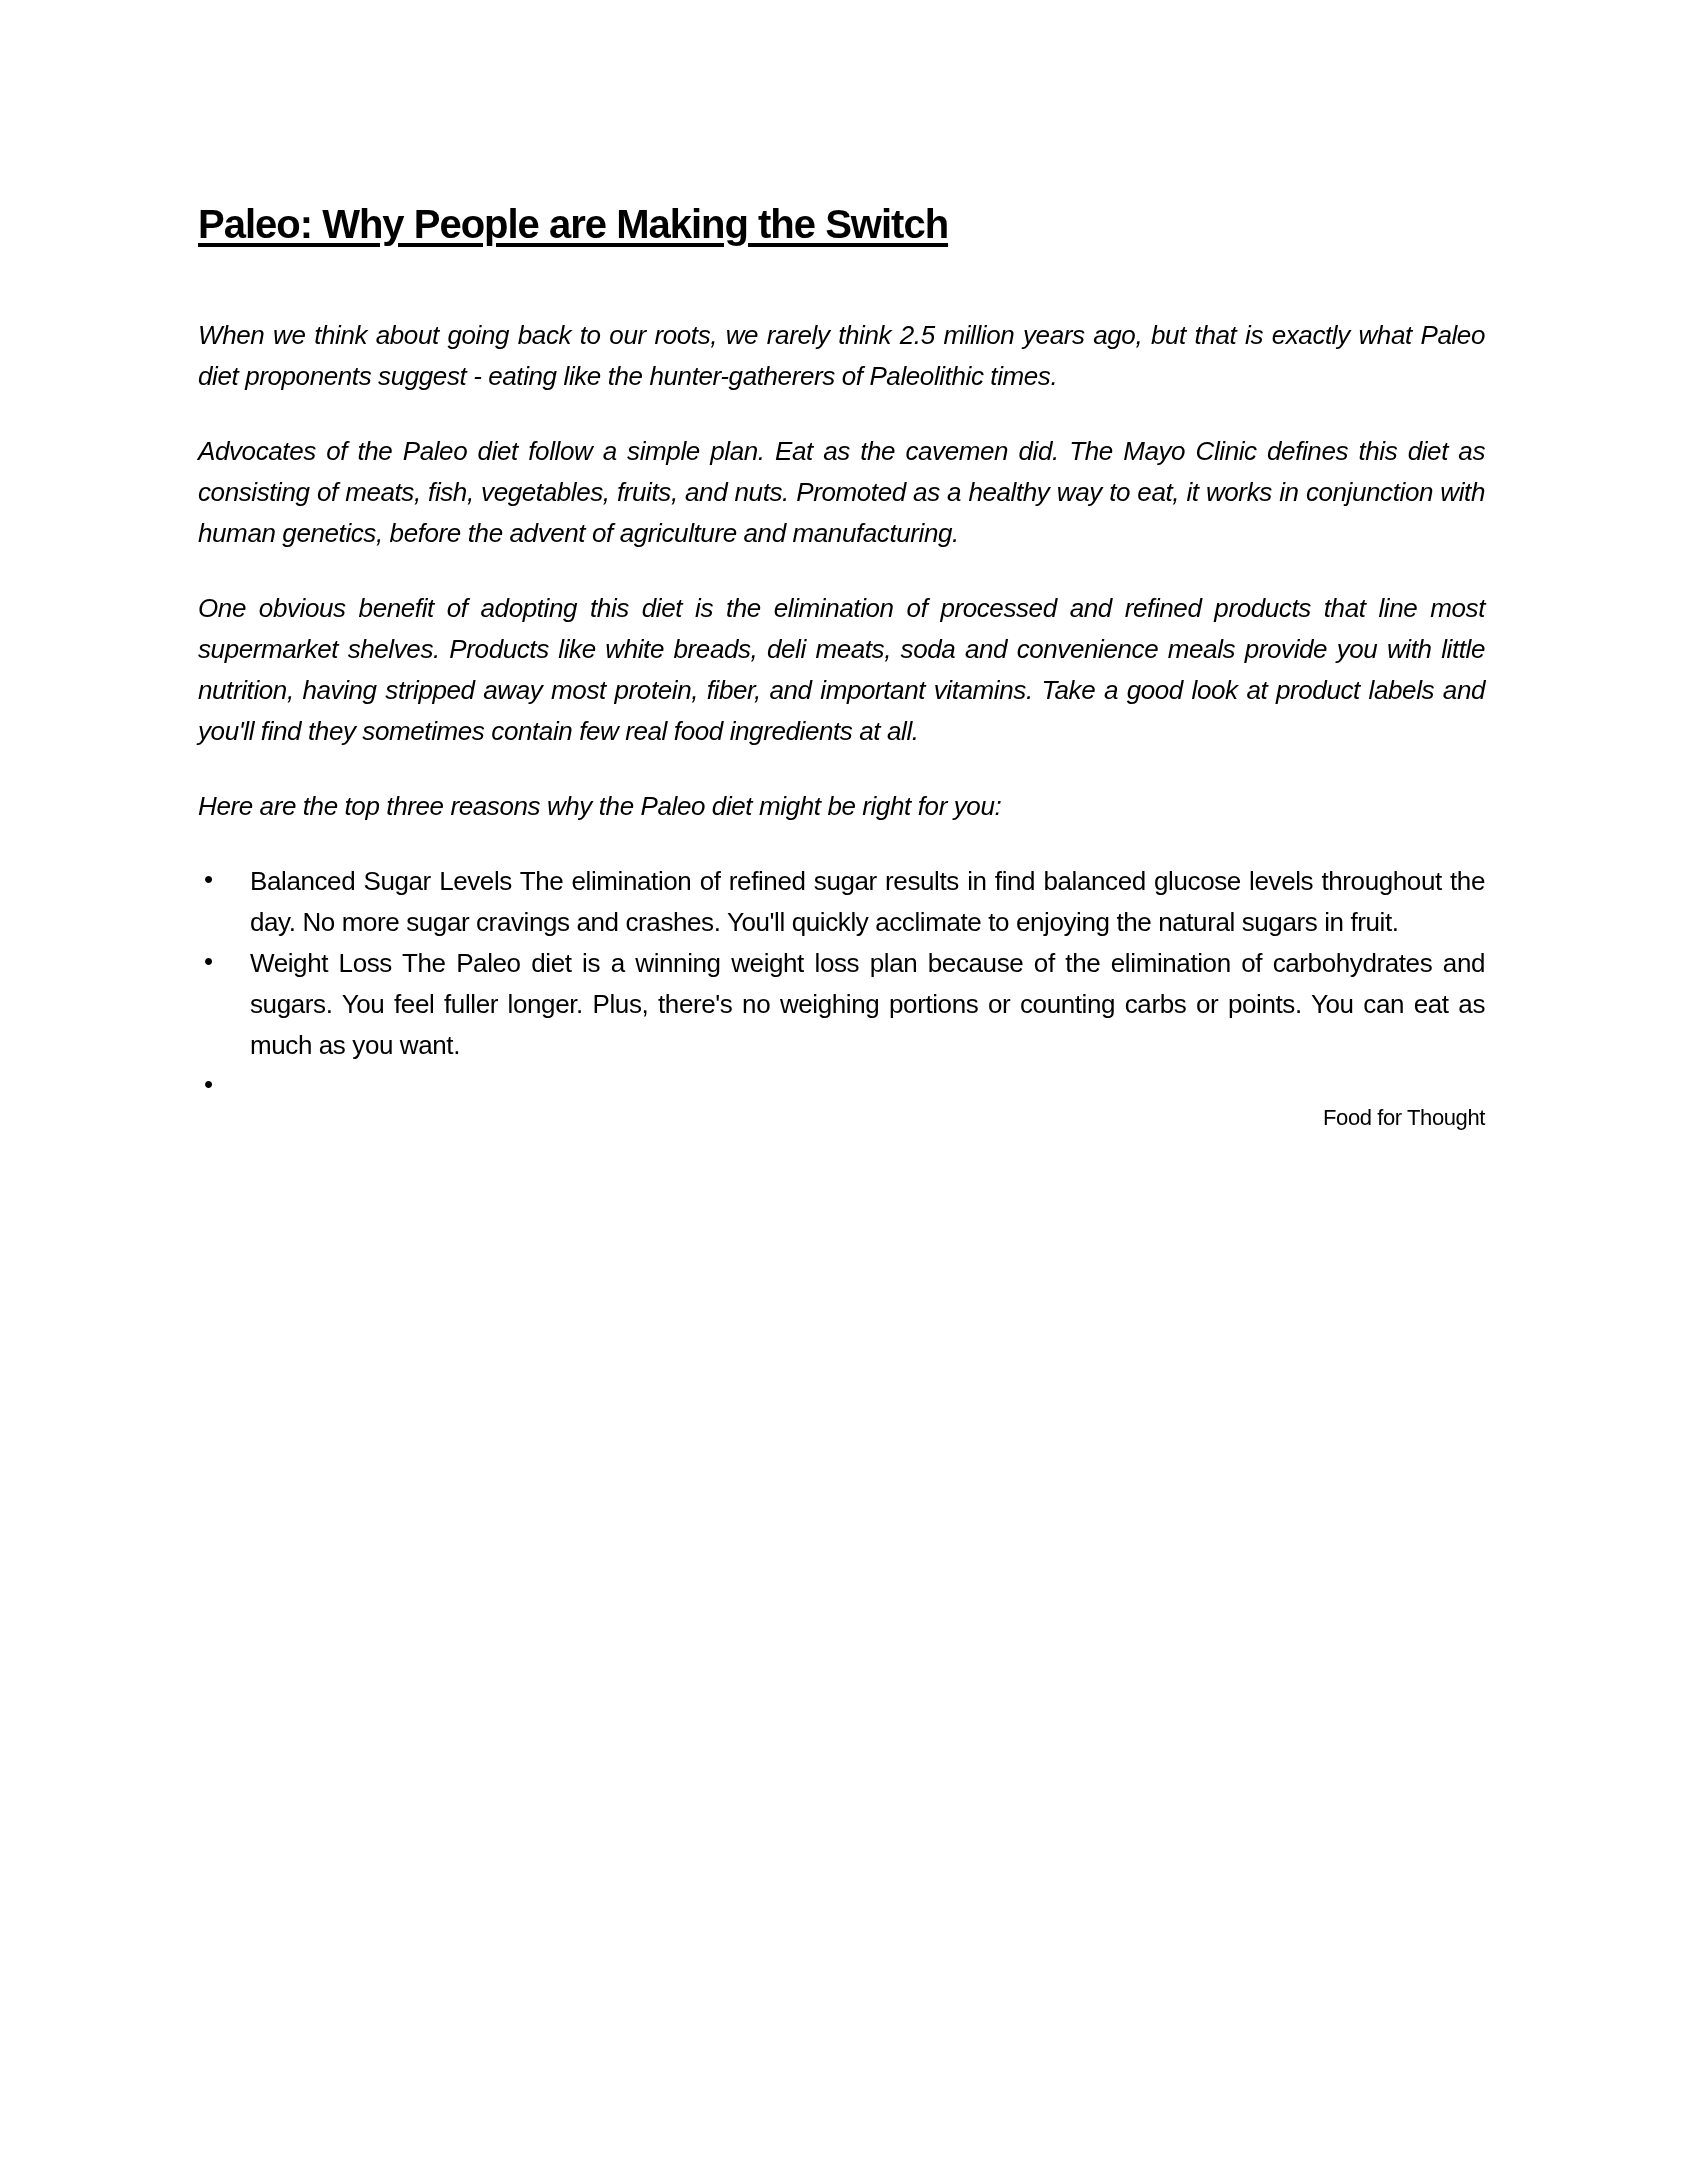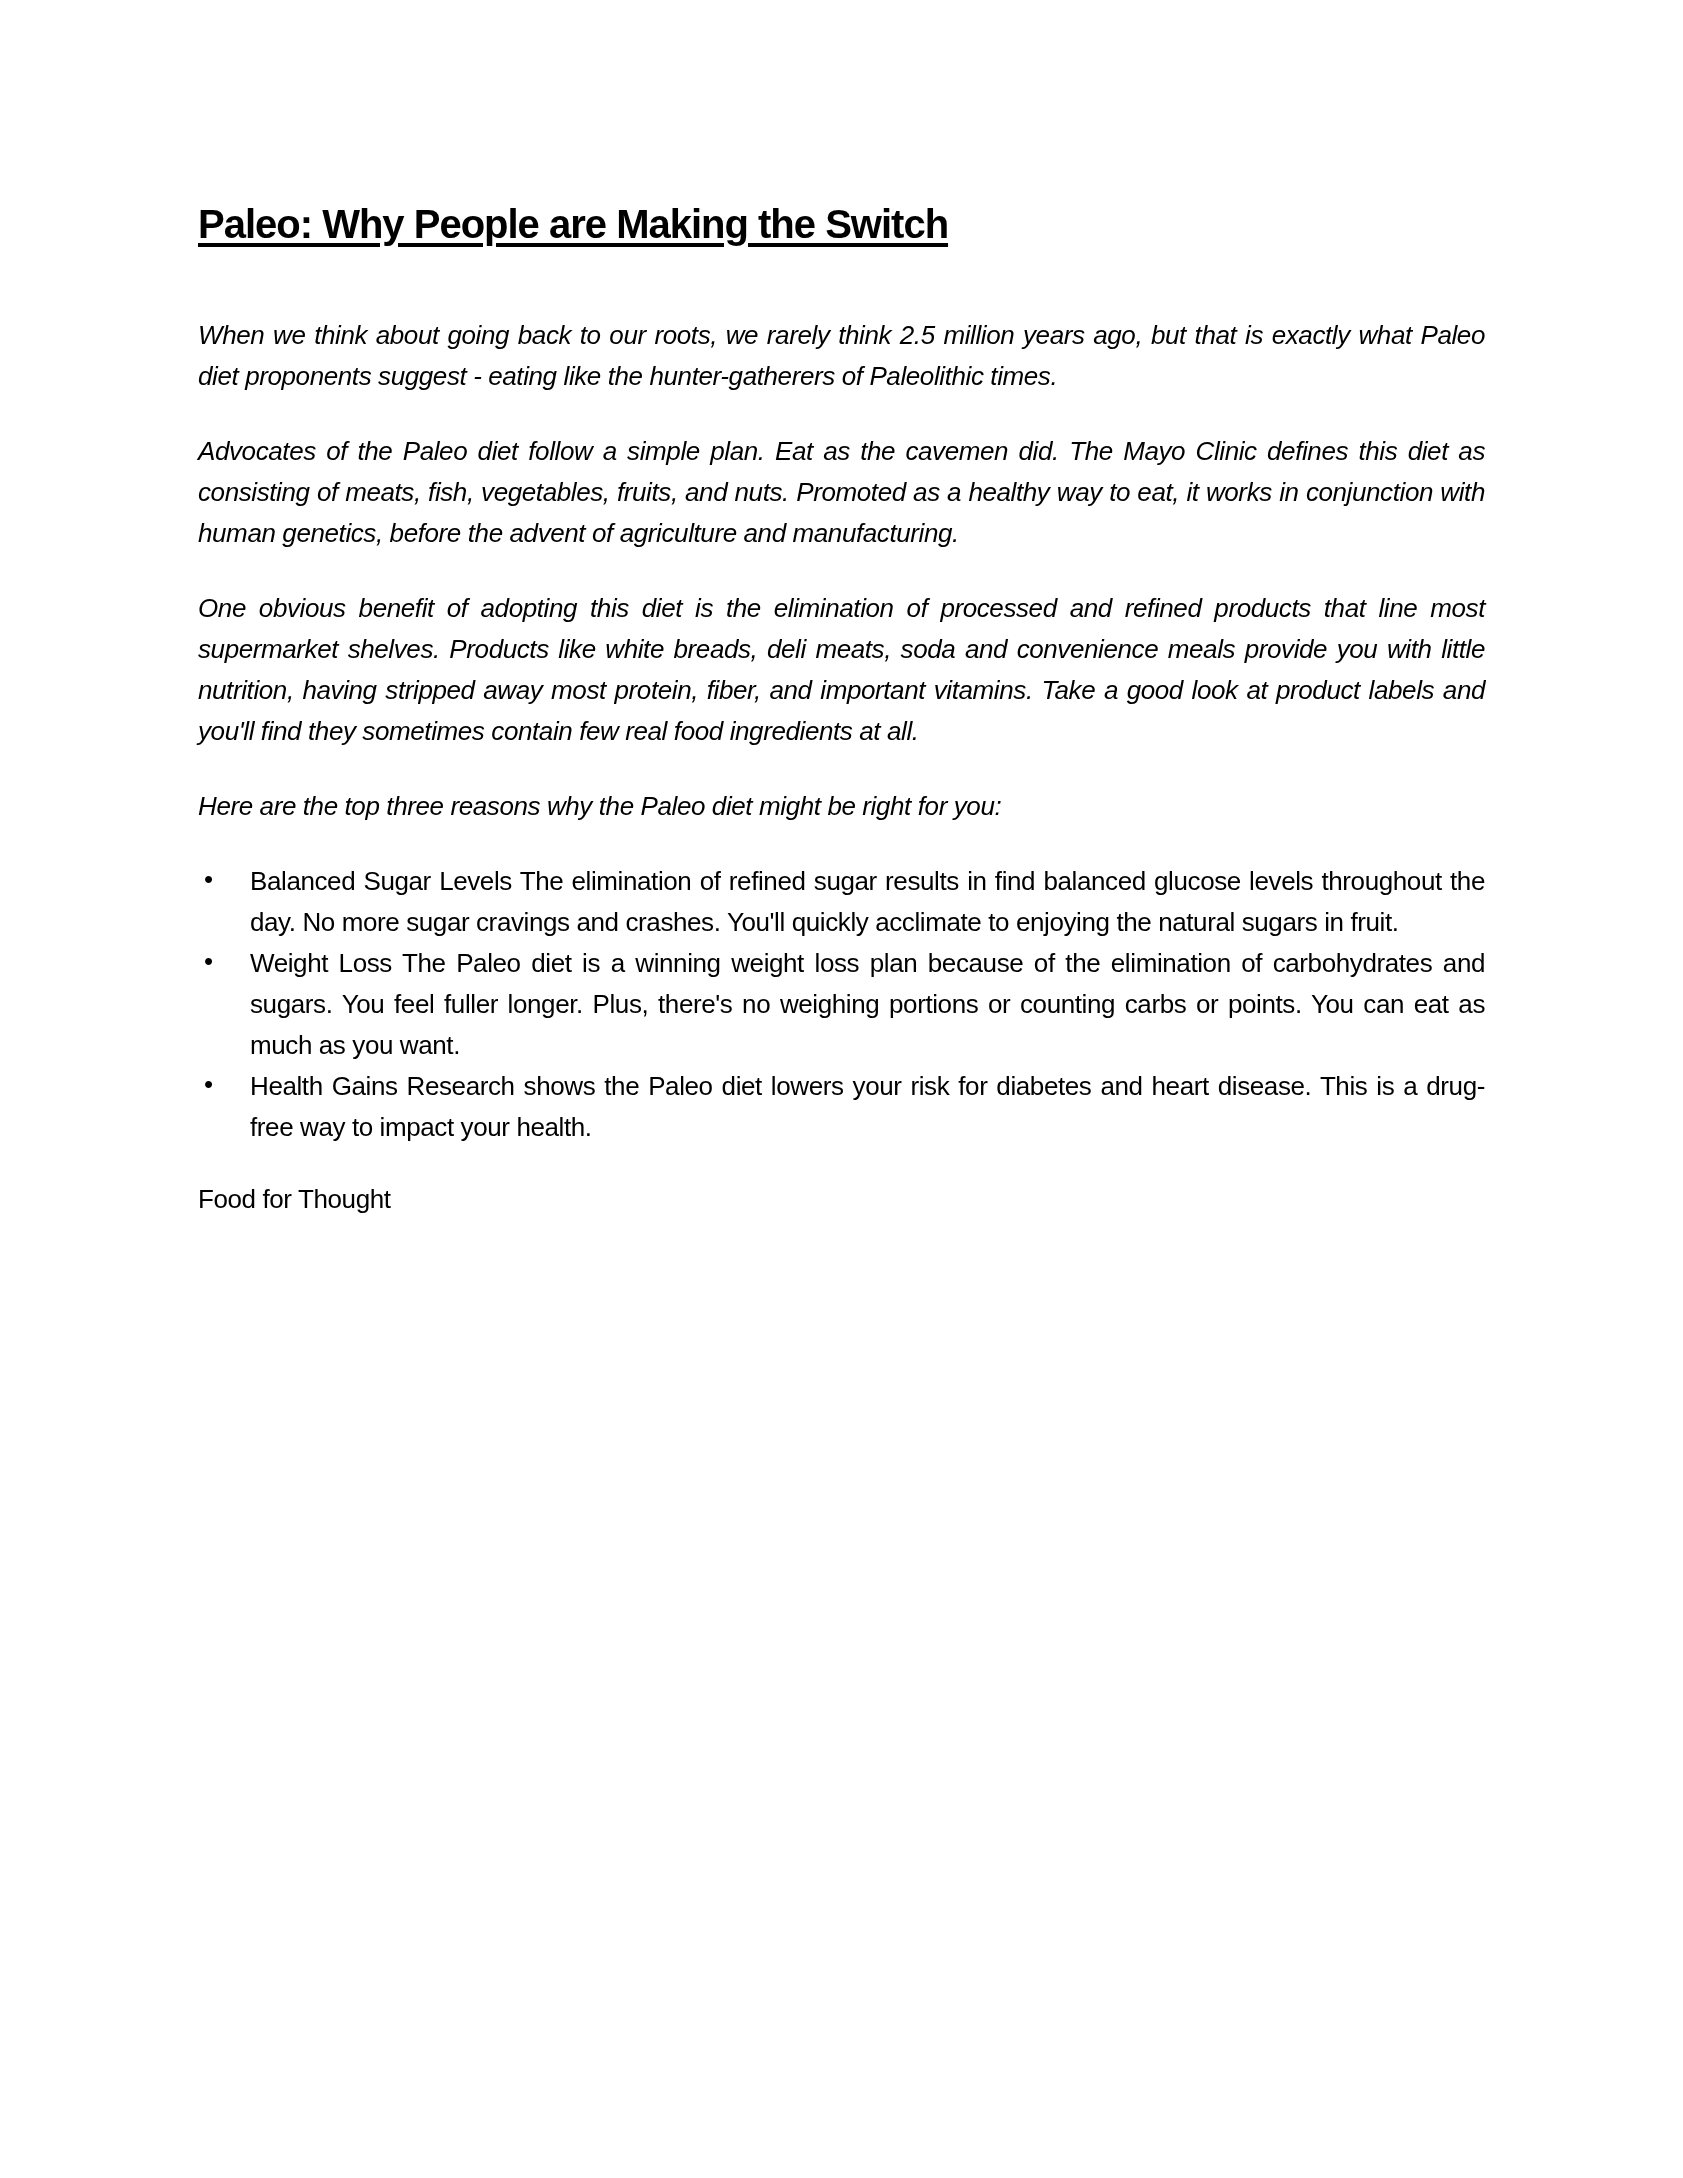--- a/index.html
+++ b/index.html
@@ -51,24 +51,24 @@
     letter-spacing: -0.4px;
     text-align: justify;
   }
   .bullet-glyph {
     position: absolute;
     left: -46px;
     top: -2px;
   }
   .subheading {
     margin: 0 0 34px 0;
-    font-size: 26px;
+    font-size: 22px;
     line-height: 41px;
     letter-spacing: -0.4px;
-    text-align: left;
+    text-align: right;
   }
   .closing {
     margin: 0;
   }
 </style>
 </head>
 <body>
 
 <div class="doc">
 
@@ -86,21 +86,20 @@
     <li>
       <span class="bullet-glyph">•</span>
       <span>Balanced Sugar Levels The elimination of refined sugar results in find balanced glucose levels throughout the day. No more sugar cravings and crashes. You'll quickly acclimate to enjoying the natural sugars in fruit.</span>
     </li>
     <li>
       <span class="bullet-glyph">•</span>
       <span>Weight Loss The Paleo diet is a winning weight loss plan because of the elimination of carbohydrates and sugars. You feel fuller longer. Plus, there's no weighing portions or counting carbs or points. You can eat as much as you want.</span>
     </li>
     <li>
       <span class="bullet-glyph">•</span>
-      <span>Health Gains Research shows the Paleo diet lowers your risk for diabetes and heart disease. This is a drug-free way to impact your health.</span>
     </li>
   </ul>
 
   <p class="subheading">Food for Thought</p>
 
 
 </div>
 
 
 </body></html>

